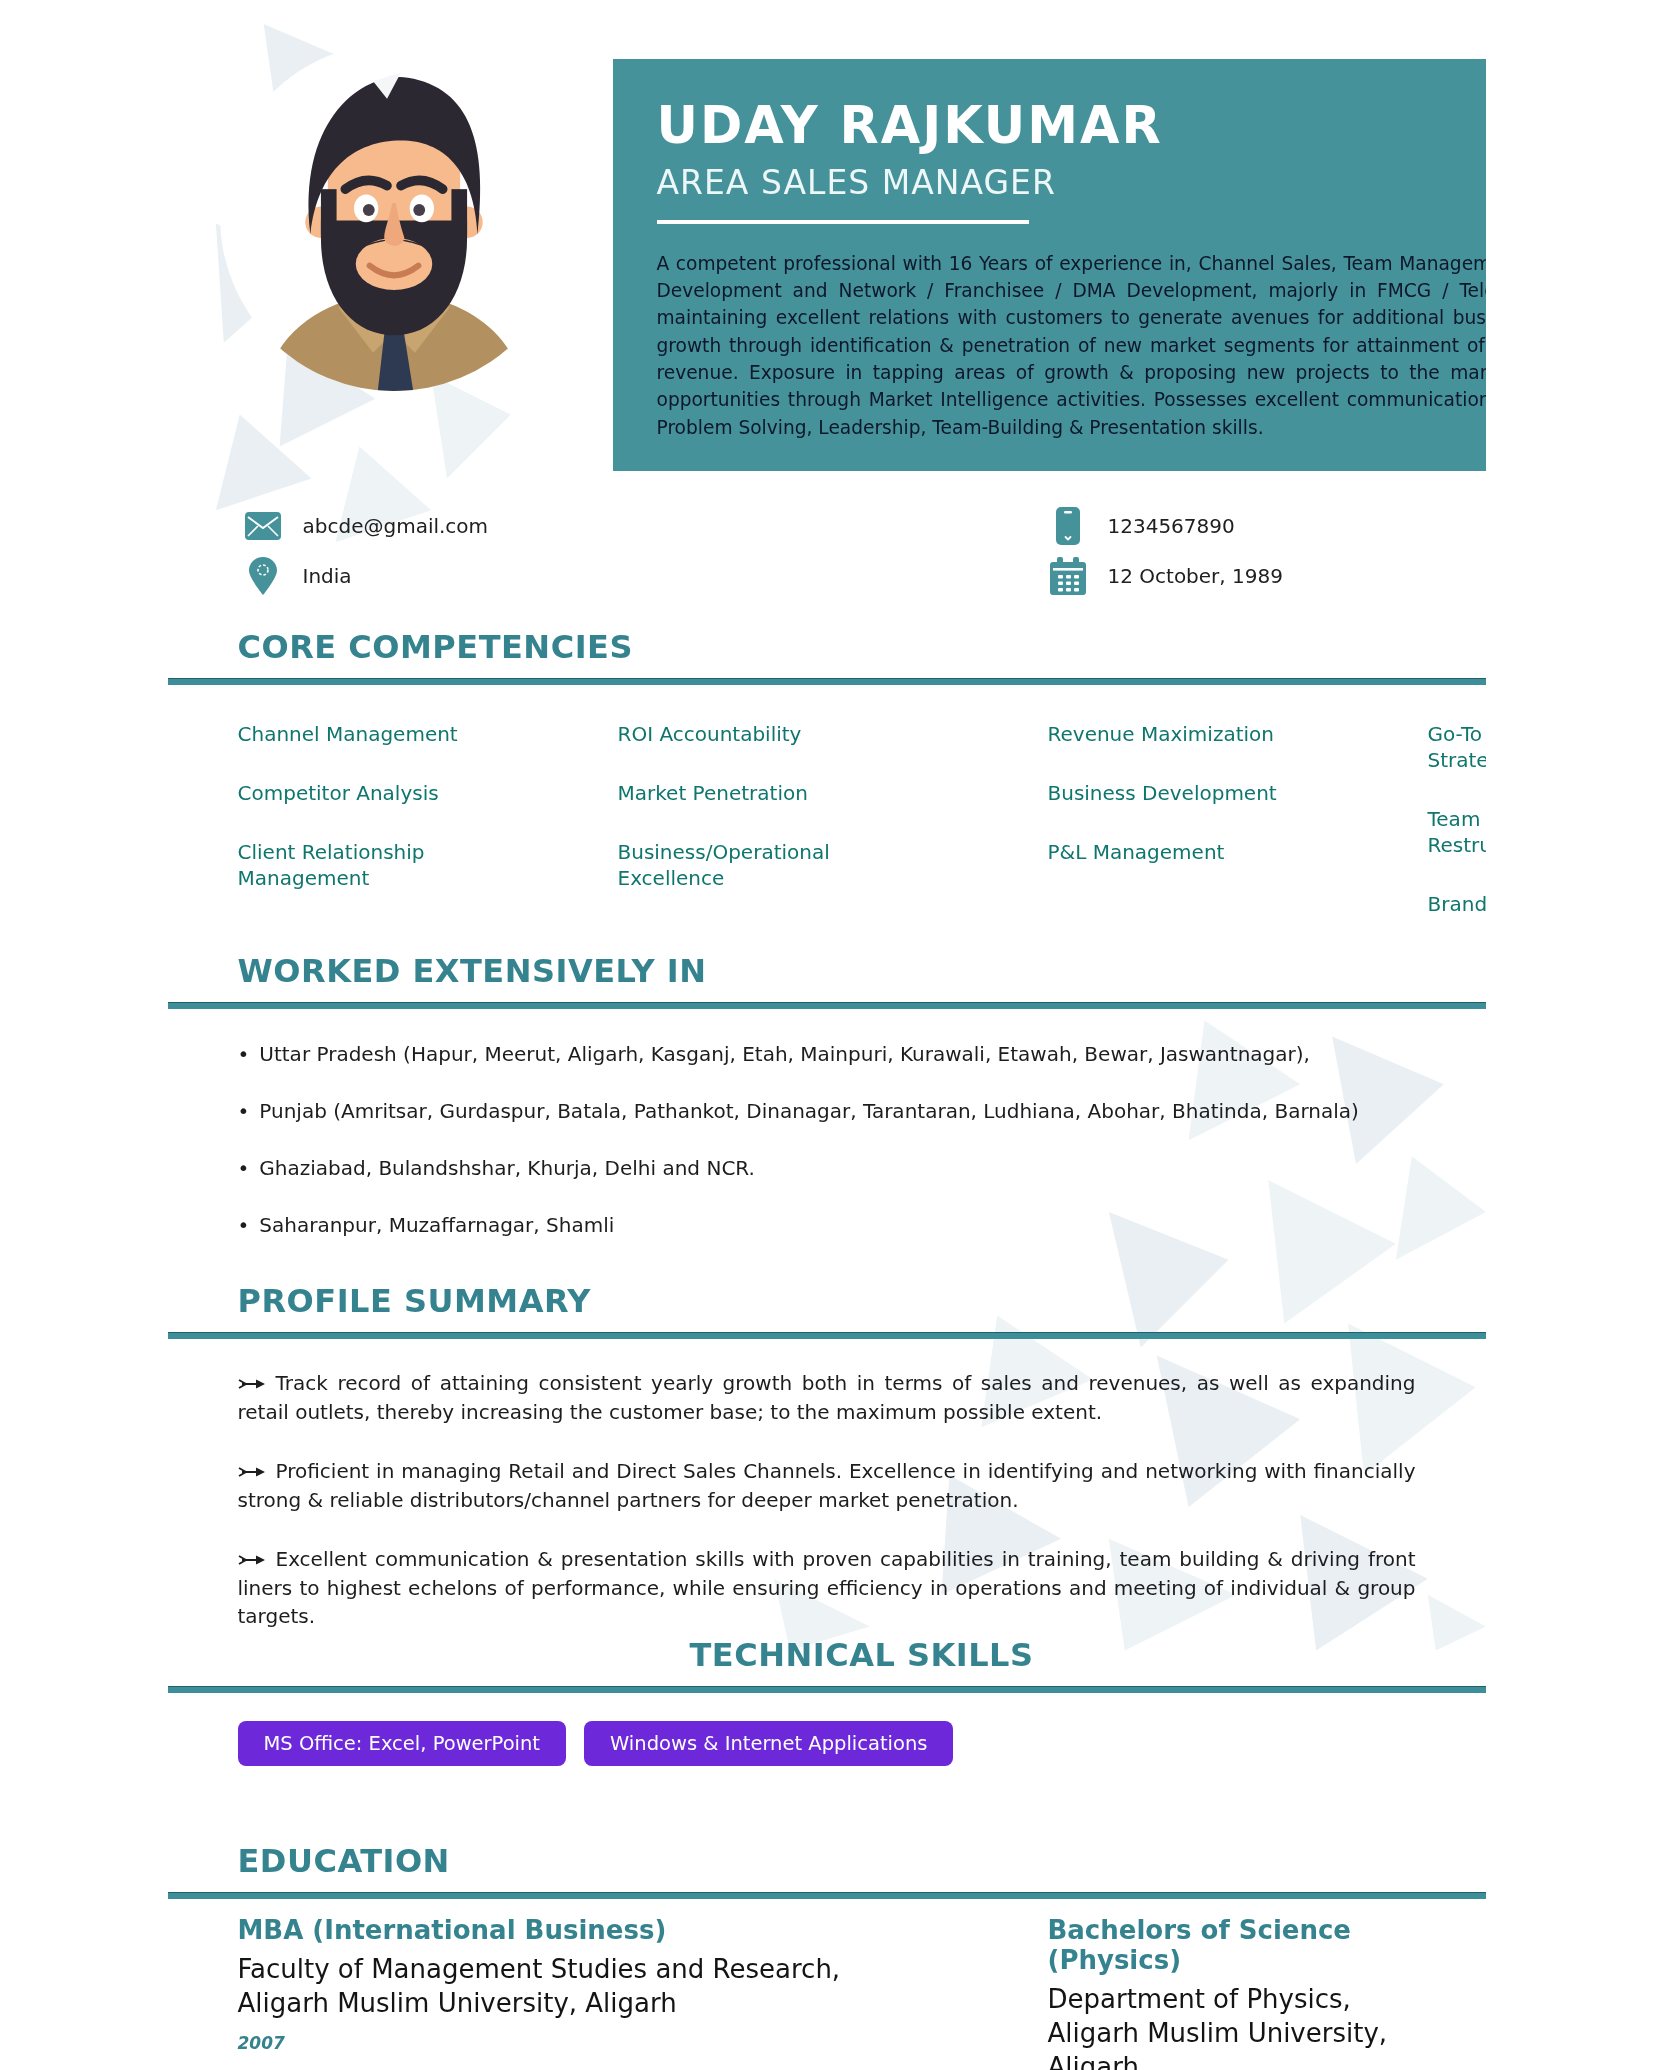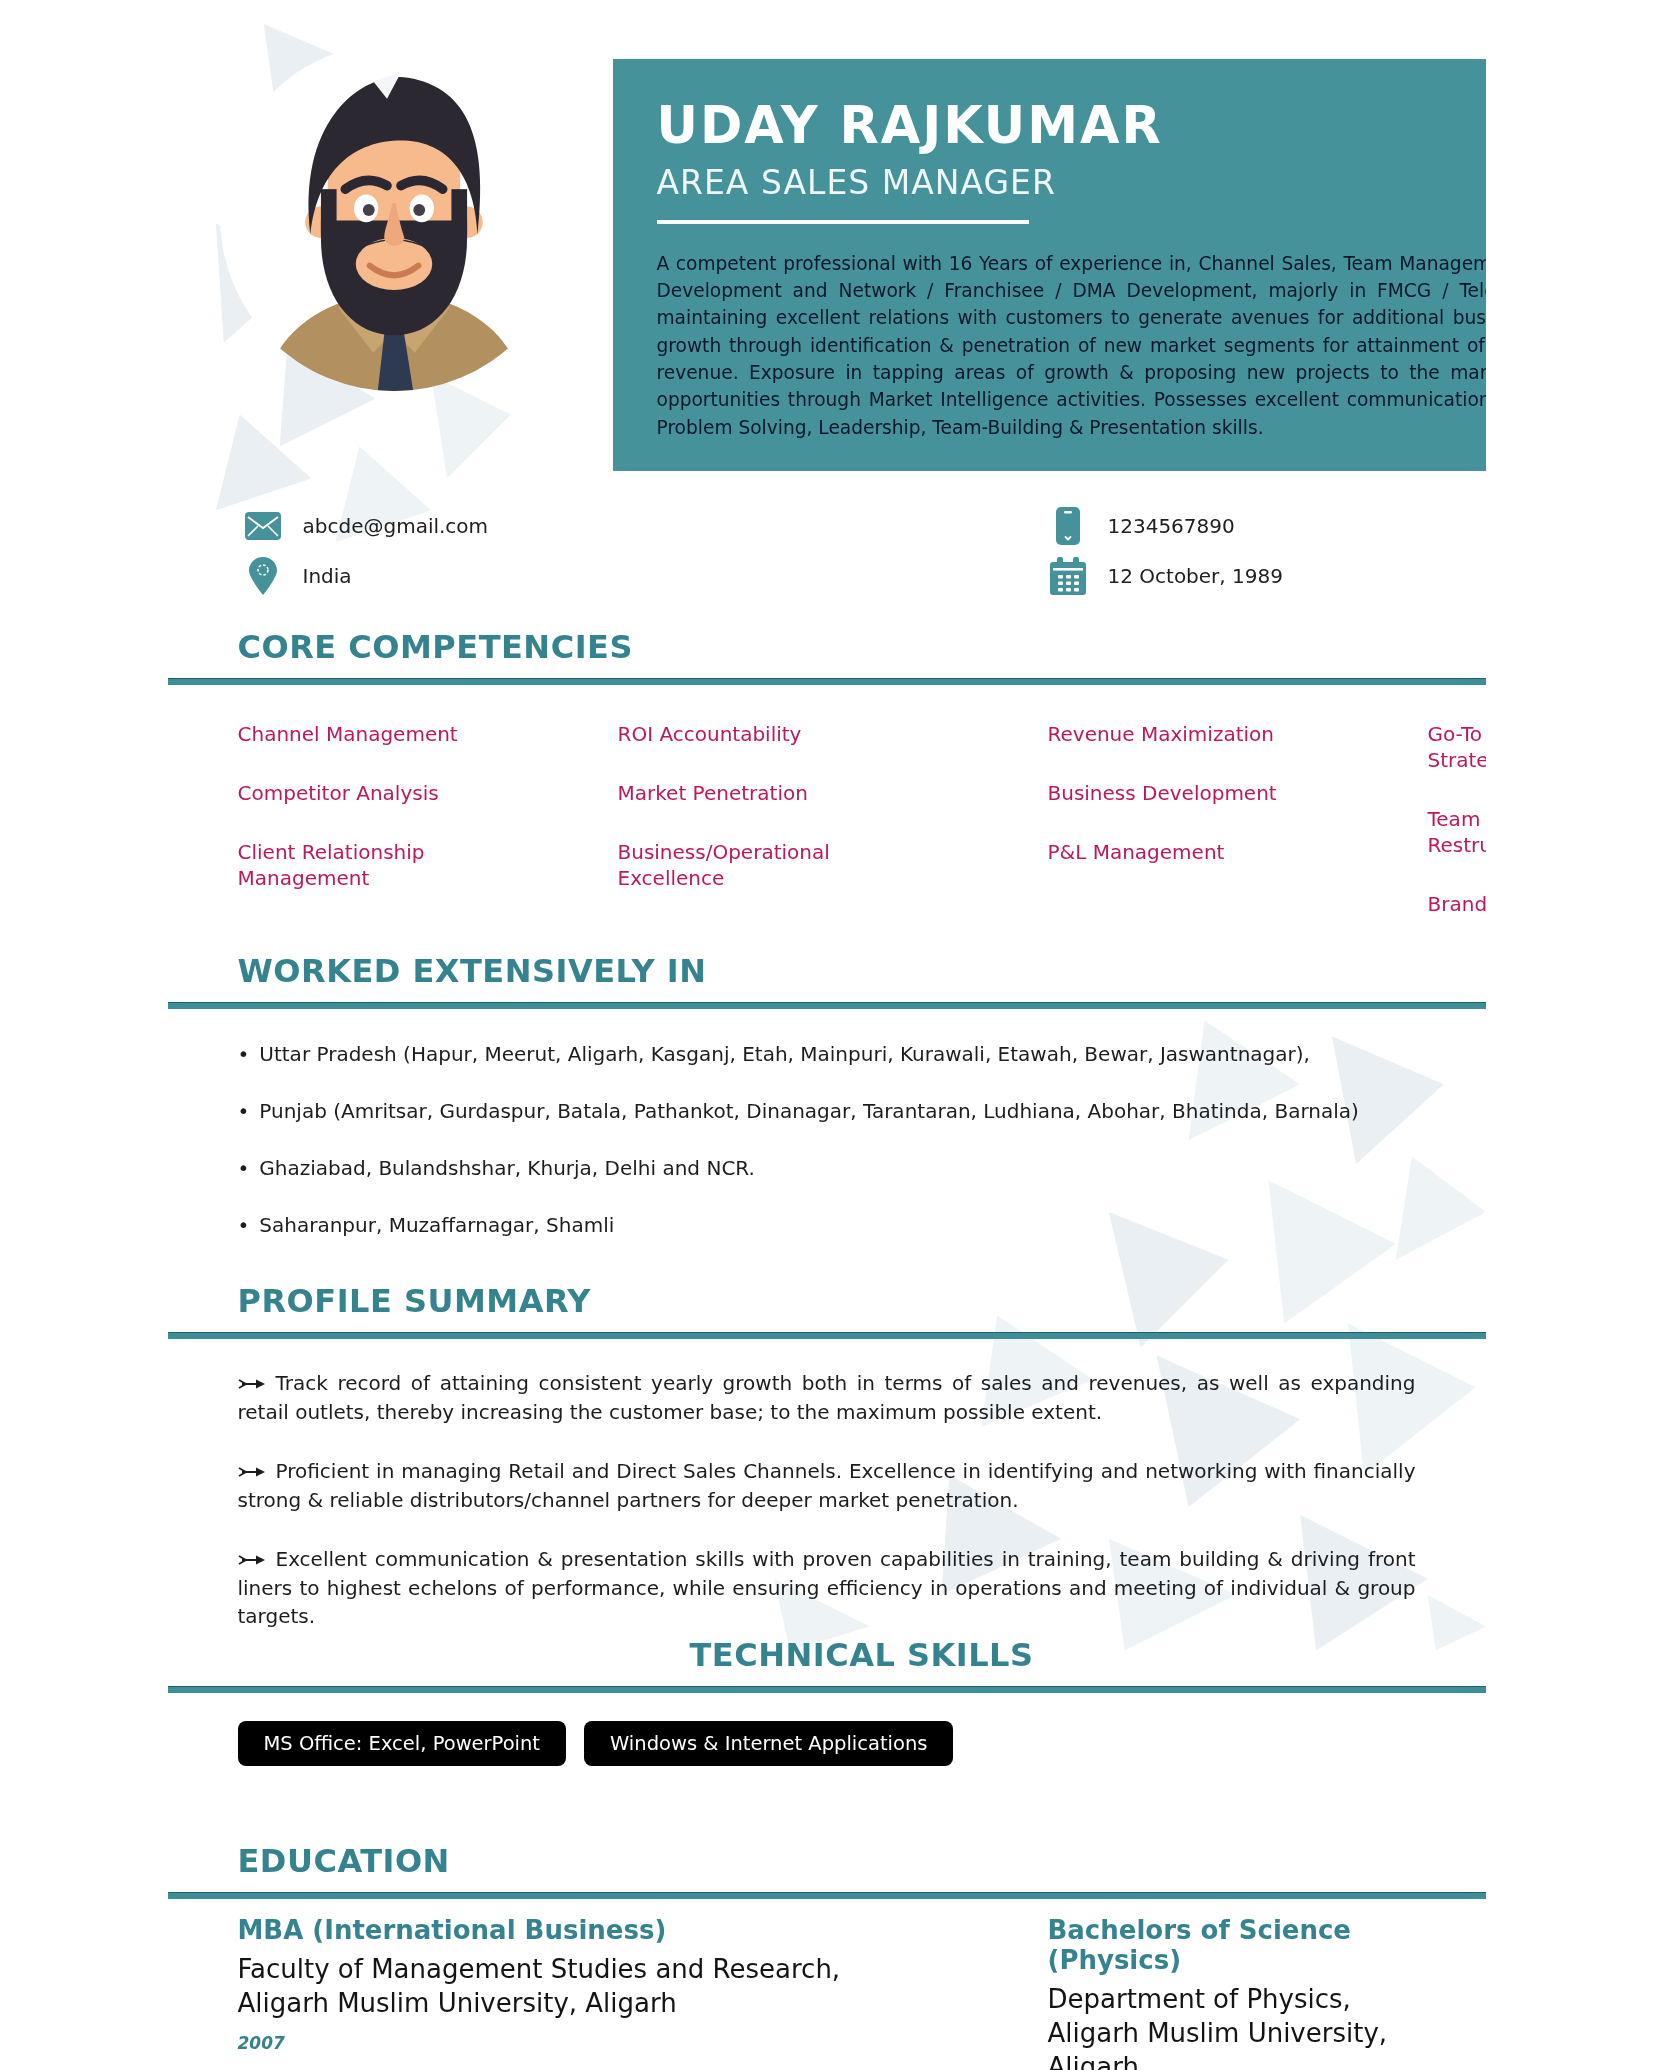--- a/index.html
+++ b/index.html
@@ -24,34 +24,34 @@
   .cicon{width:40px;height:42px;display:flex;align-items:center;justify-content:center;flex:0 0 40px;}
 
   
   .section{position:absolute;left:0;right:0;z-index:1;}
   .sec-core{top:628px;} .sec-worked{top:952px;} .sec-profile{top:1282px;}
   .sec-tech{top:1636px;text-align:center;} .sec-edu{top:1842px;}
   .sec-title{margin:0 0 12px 70px;font-size:32px;font-weight:700;color:#35838F;letter-spacing:0.5px;}
   .rule{height:6px;background:#3E8E99;border-top:1px solid #1E616D;}
 
   .comp-grid{display:grid;grid-template-columns:380px 430px 380px 1fr;row-gap:33px;
-             padding:36px 70px 0 70px;font-size:20px;color:#be185d;}
+             padding:36px 70px 0 70px;font-size:20px;color:#0f766e;}
   .comp-item{line-height:1.3;}
   .w210{max-width:210px;} .w250{max-width:250px;}
 
   .worked-list{padding:32px 70px 0 70px;margin:0;font-size:20px;}
   .worked-item{list-style:none;margin:0 0 31px 0;line-height:1.3;}
   .worked-item .dot{margin-right:10px;}
 
   .profile-body{padding:30px 70px 0 70px;}
   .profile-para{margin:0 0 30px 0;font-size:20px;line-height:1.42;text-align:justify;}
   .arrow-wrap{display:inline-block;margin-right:10px;vertical-align:-1px;}
 
   .chips{display:flex;gap:18px;padding:28px 70px 0 70px;}
-  .chip{background:#000000;color:#ffffff;font-size:19.5px;padding:11px 26px;border-radius:8px;line-height:1.2;}
+  .chip{background:#6d28d9;color:#ffffff;font-size:19.5px;padding:11px 26px;border-radius:8px;line-height:1.2;}
 
   .edu-grid{display:grid;grid-template-columns:810px 1fr;padding:16px 70px 0 70px;}
   .edu-degree{color:#35838F;font-size:26px;font-weight:700;margin:0 0 8px 0;}
   .edu-inst{font-size:26px;color:#141414;line-height:1.3;margin:0;max-width:620px;}
   .edu-year{color:#35838F;font-size:17px;font-style:italic;font-weight:600;margin-top:12px;}
 </style>
 </head>
 <body>
 
 <div class="page">

